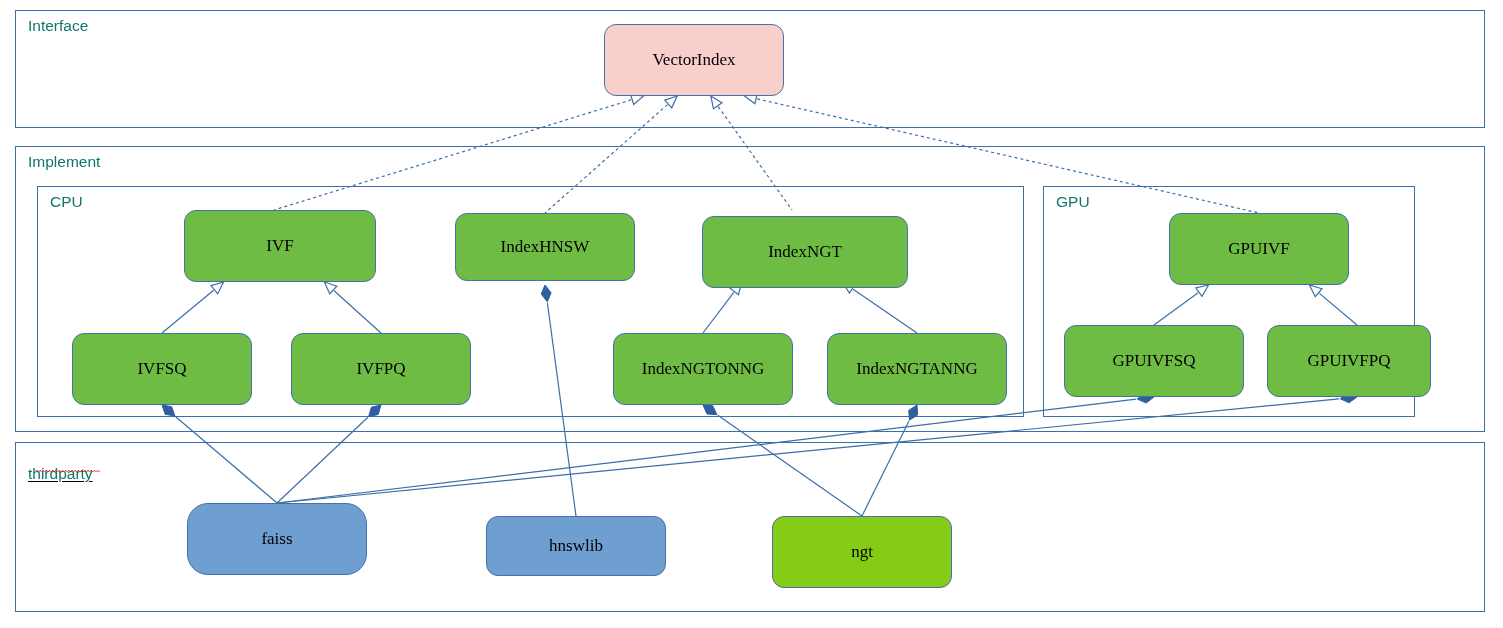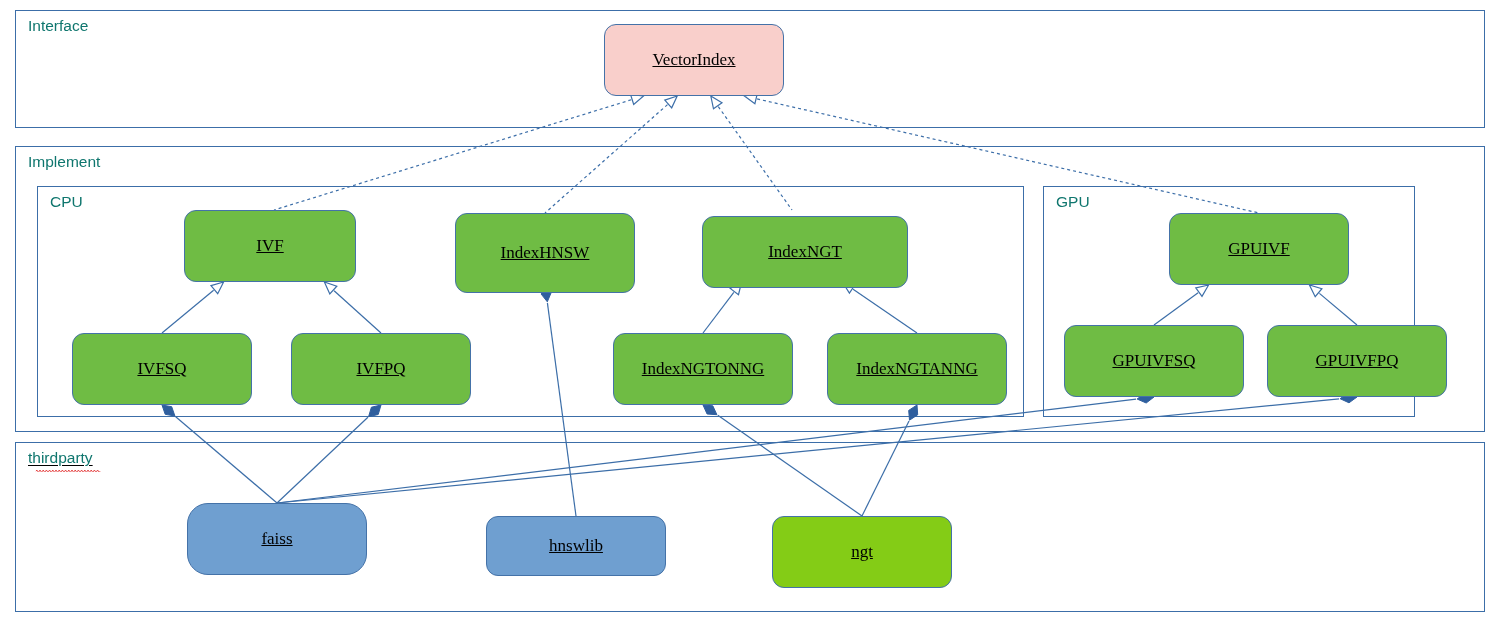--- a/index.html
+++ b/index.html
@@ -31,20 +31,21 @@
     font-size: 15.5px;
     color: #0f766e;
     white-space: nowrap;
     line-height: 1;
   }
   .group-label.misspelled {
     text-decoration: underline;
     text-decoration-color: #000000;
     text-decoration-thickness: 1px;
     text-underline-offset: 2px;
+    margin-top: 16px;
   }
   .squiggle {
     position: absolute;
     left: 12px;
     top: 25px;
     height: 4px;
     pointer-events: none;
   }
   .node {
     position: absolute;
@@ -53,21 +54,20 @@
     border-radius: 12px;
     display: flex;
     align-items: center;
     justify-content: center;
     font-family: "Liberation Serif", serif;
     font-size: 17px;
     color: #000000;
     text-align: center;
     line-height: 1.1;
     z-index: 5;
-    text-decoration: underline;
   }
   svg.edges {
     position: absolute;
     left: 0;
     top: 0;
     width: 1503px;
     height: 628px;
     z-index: 3;
     pointer-events: none;
   }
@@ -184,24 +184,24 @@
       </g>
       <g>
         <line x1="909.0" y1="421.1" x2="862.0" y2="516.0" class="edge-line"></line>
         <polygon points="917.0,405.0 908.7,410.4 909.5,420.2 917.7,414.8" class="diamond-filled"></polygon>
       </g>
     </svg>
   <div id="nodes-layer">
       <div class="node" style="left: 604px; top: 24px; width: 180px; height: 72px; background: rgb(249, 207, 203); border-color: rgb(68, 114, 168);">
         <span>VectorIndex</span>
       </div>
-      <div class="node" style="left: 184px; top: 210px; width: 172px; height: 72px; background: rgb(111, 188, 68); border-color: rgb(68, 114, 168);">
+      <div class="node" style="left: 184px; top: 210px; width: 192px; height: 72px; background: rgb(111, 188, 68); border-color: rgb(68, 114, 168);">
         <span>IVF</span>
       </div>
-      <div class="node" style="left: 455px; top: 213px; width: 180px; height: 80px; background: rgb(111, 188, 68); border-color: rgb(68, 114, 168);">
+      <div class="node" style="left: 455px; top: 213px; width: 180px; height: 68px; background: rgb(111, 188, 68); border-color: rgb(68, 114, 168);">
         <span>IndexHNSW</span>
       </div>
       <div class="node" style="left: 702px; top: 216px; width: 206px; height: 72px; background: rgb(111, 188, 68); border-color: rgb(68, 114, 168);">
         <span>IndexNGT</span>
       </div>
       <div class="node" style="left: 72px; top: 333px; width: 180px; height: 72px; background: rgb(111, 188, 68); border-color: rgb(68, 114, 168);">
         <span>IVFSQ</span>
       </div>
       <div class="node" style="left: 291px; top: 333px; width: 180px; height: 72px; background: rgb(111, 188, 68); border-color: rgb(68, 114, 168);">
         <span>IVFPQ</span>
@@ -211,21 +211,21 @@
       </div>
       <div class="node" style="left: 827px; top: 333px; width: 180px; height: 72px; background: rgb(111, 188, 68); border-color: rgb(68, 114, 168);">
         <span>IndexNGTANNG</span>
       </div>
       <div class="node" style="left: 1169px; top: 213px; width: 180px; height: 72px; background: rgb(111, 188, 68); border-color: rgb(68, 114, 168);">
         <span>GPUIVF</span>
       </div>
       <div class="node" style="left: 1064px; top: 325px; width: 180px; height: 72px; background: rgb(111, 188, 68); border-color: rgb(68, 114, 168);">
         <span>GPUIVFSQ</span>
       </div>
-      <div class="node" style="left: 1267px; top: 325px; width: 180px; height: 72px; background: rgb(111, 188, 68); border-color: rgb(68, 114, 168);">
+      <div class="node" style="left: 1267px; top: 325px; width: 164px; height: 72px; background: rgb(111, 188, 68); border-color: rgb(68, 114, 168);">
         <span>GPUIVFPQ</span>
       </div>
       <div class="node" style="left: 187px; top: 503px; width: 180px; height: 72px; background: rgb(111, 159, 208); border-color: rgb(68, 114, 168); border-radius: 21px;">
         <span>faiss</span>
       </div>
       <div class="node" style="left: 486px; top: 516px; width: 180px; height: 60px; background: rgb(111, 159, 208); border-color: rgb(68, 114, 168);">
         <span>hnswlib</span>
       </div>
       <div class="node" style="left: 772px; top: 516px; width: 180px; height: 72px; background: #84cc16; border-color: rgb(68, 114, 168);">
         <span>ngt</span>

